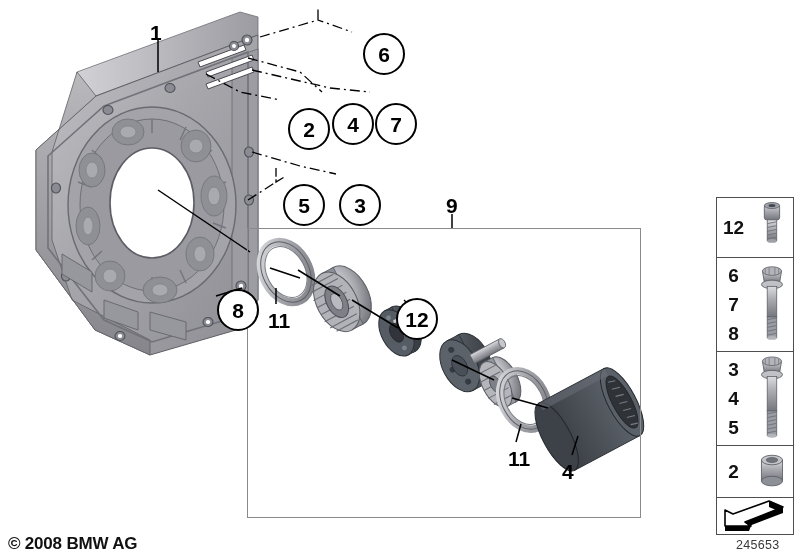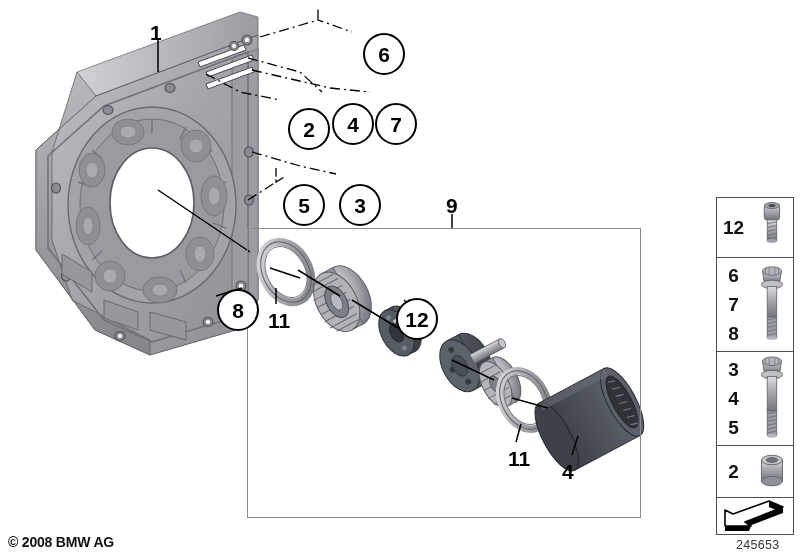--- a/index.html
+++ b/index.html
@@ -23,21 +23,21 @@
            display:flex;align-items:center;}
   .lg-cell:last-child{border-bottom:none;}
   .lg-nums{width:33px;display:flex;flex-direction:column;align-items:center;
            justify-content:space-around;height:100%;box-sizing:border-box;padding:3px 0;}
   .lg-nums span{font-weight:bold;font-size:19px;line-height:1;color:#111;}
   .lg-art{flex:1;height:100%;position:relative;}
 
   .assembly-box{position:absolute;left:247px;top:228px;width:394px;height:290px;
                 border:1.4px solid #8a8a8a;box-sizing:border-box;background:transparent;}
 
-  .copyright{position:absolute;left:8px;top:534px;font-size:14px;font-weight:bold;
+  .copyright{position:absolute;left:8px;top:534px;font-size:17px;font-weight:bold;
              letter-spacing:-0.2px;color:#111;}
   .partno{position:absolute;left:736px;top:538px;font-size:12.5px;color:#3a3a3a;
           letter-spacing:0.3px;}
 </style>
 </head>
 <body>
 
 <div id="stage">
 
   <svg class="layer" viewBox="0 0 800 560">

